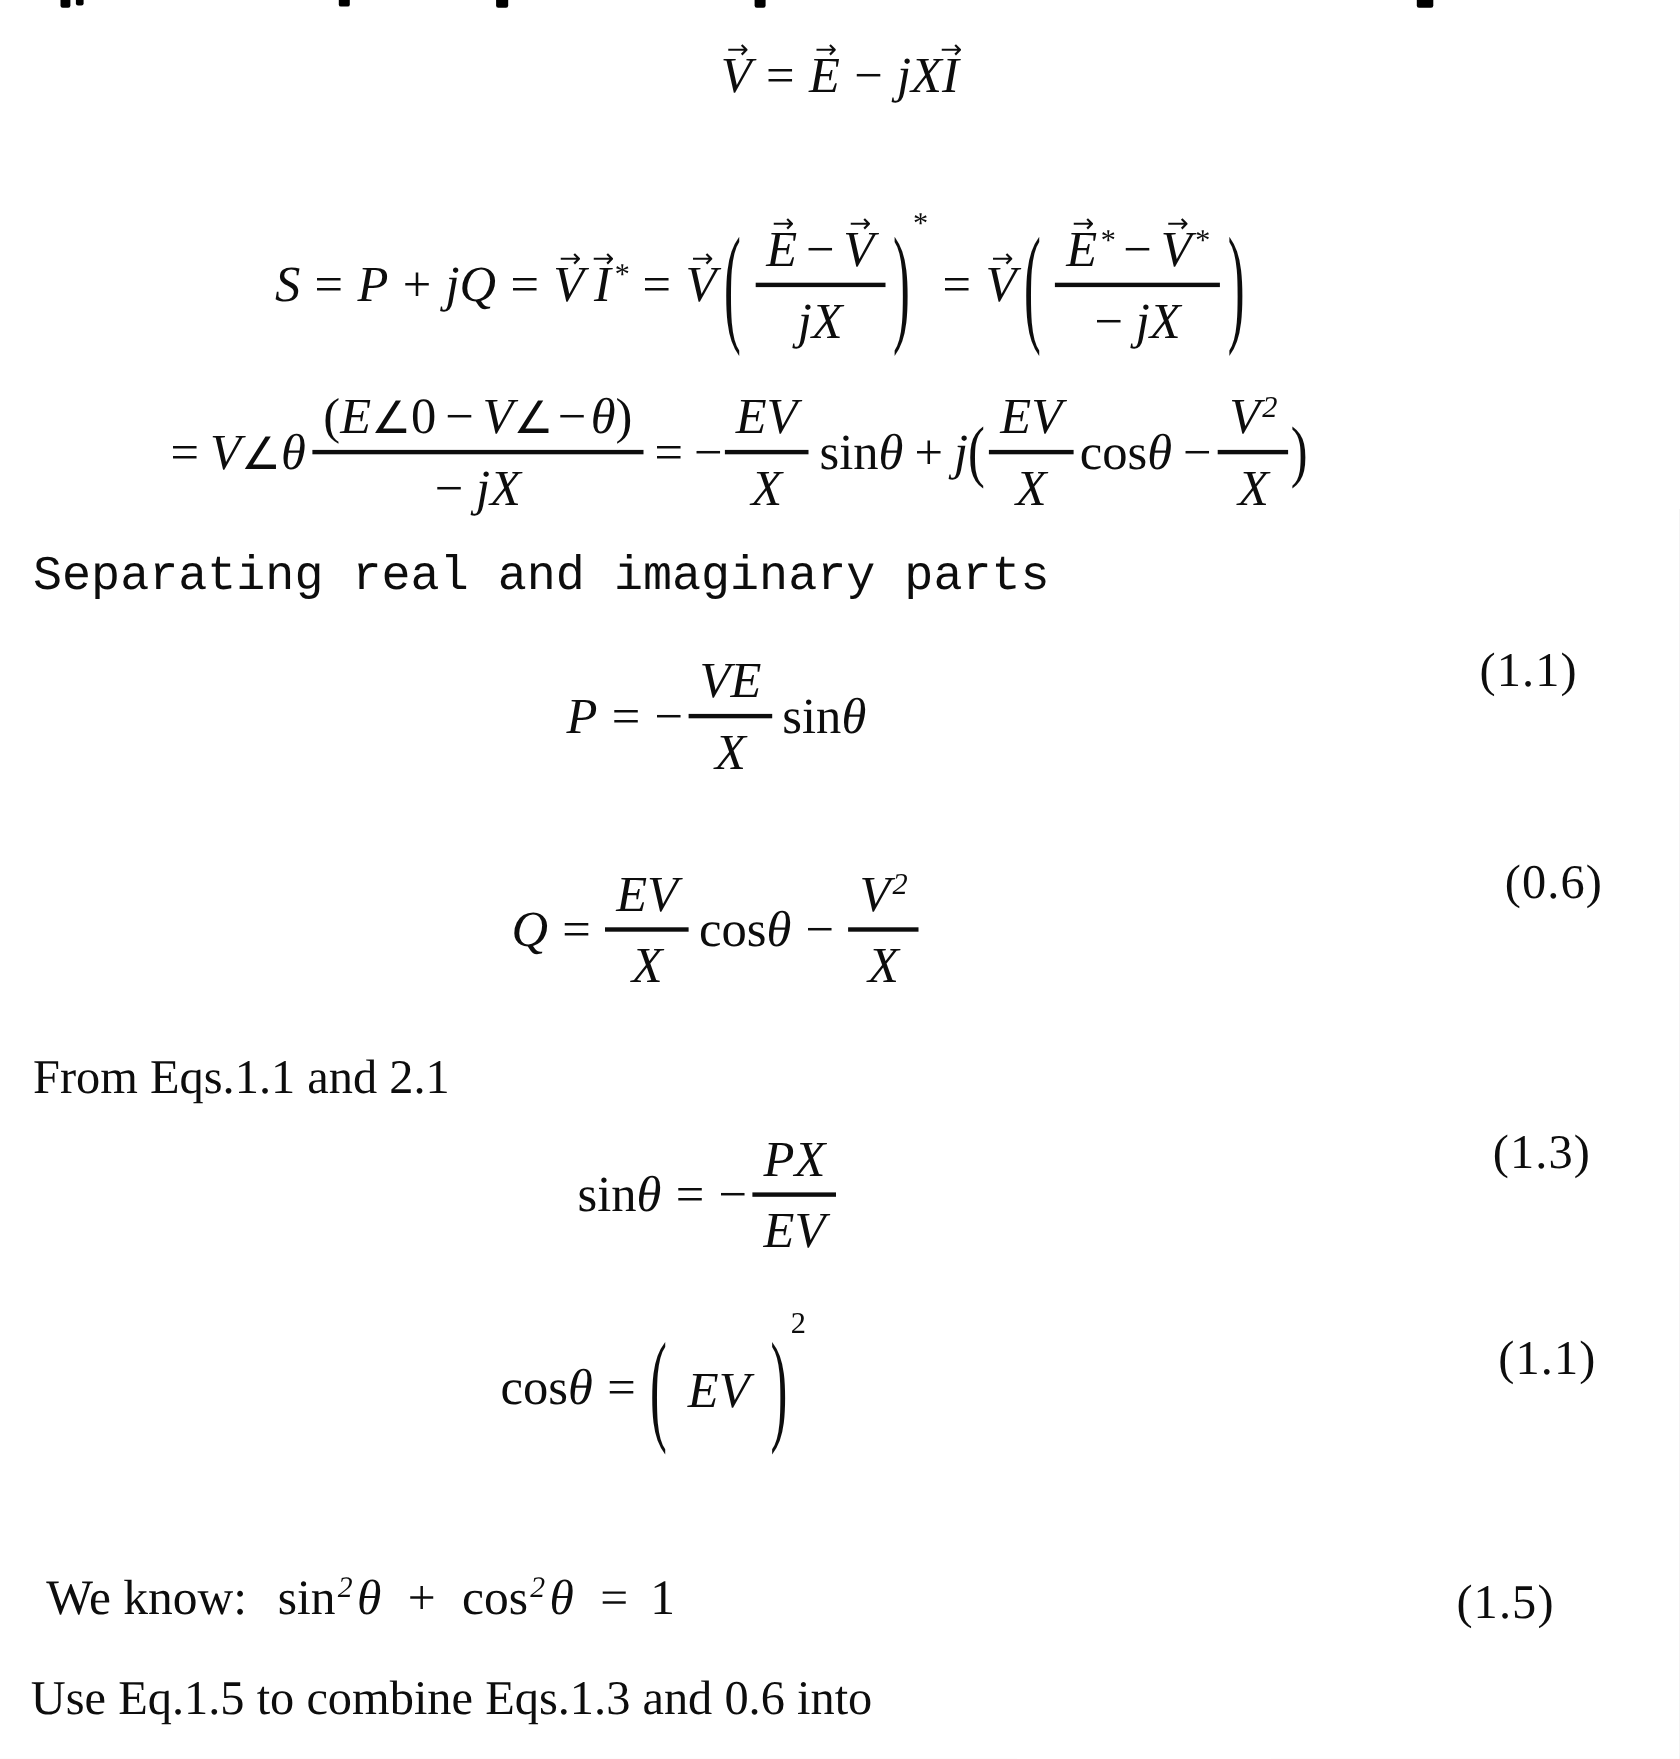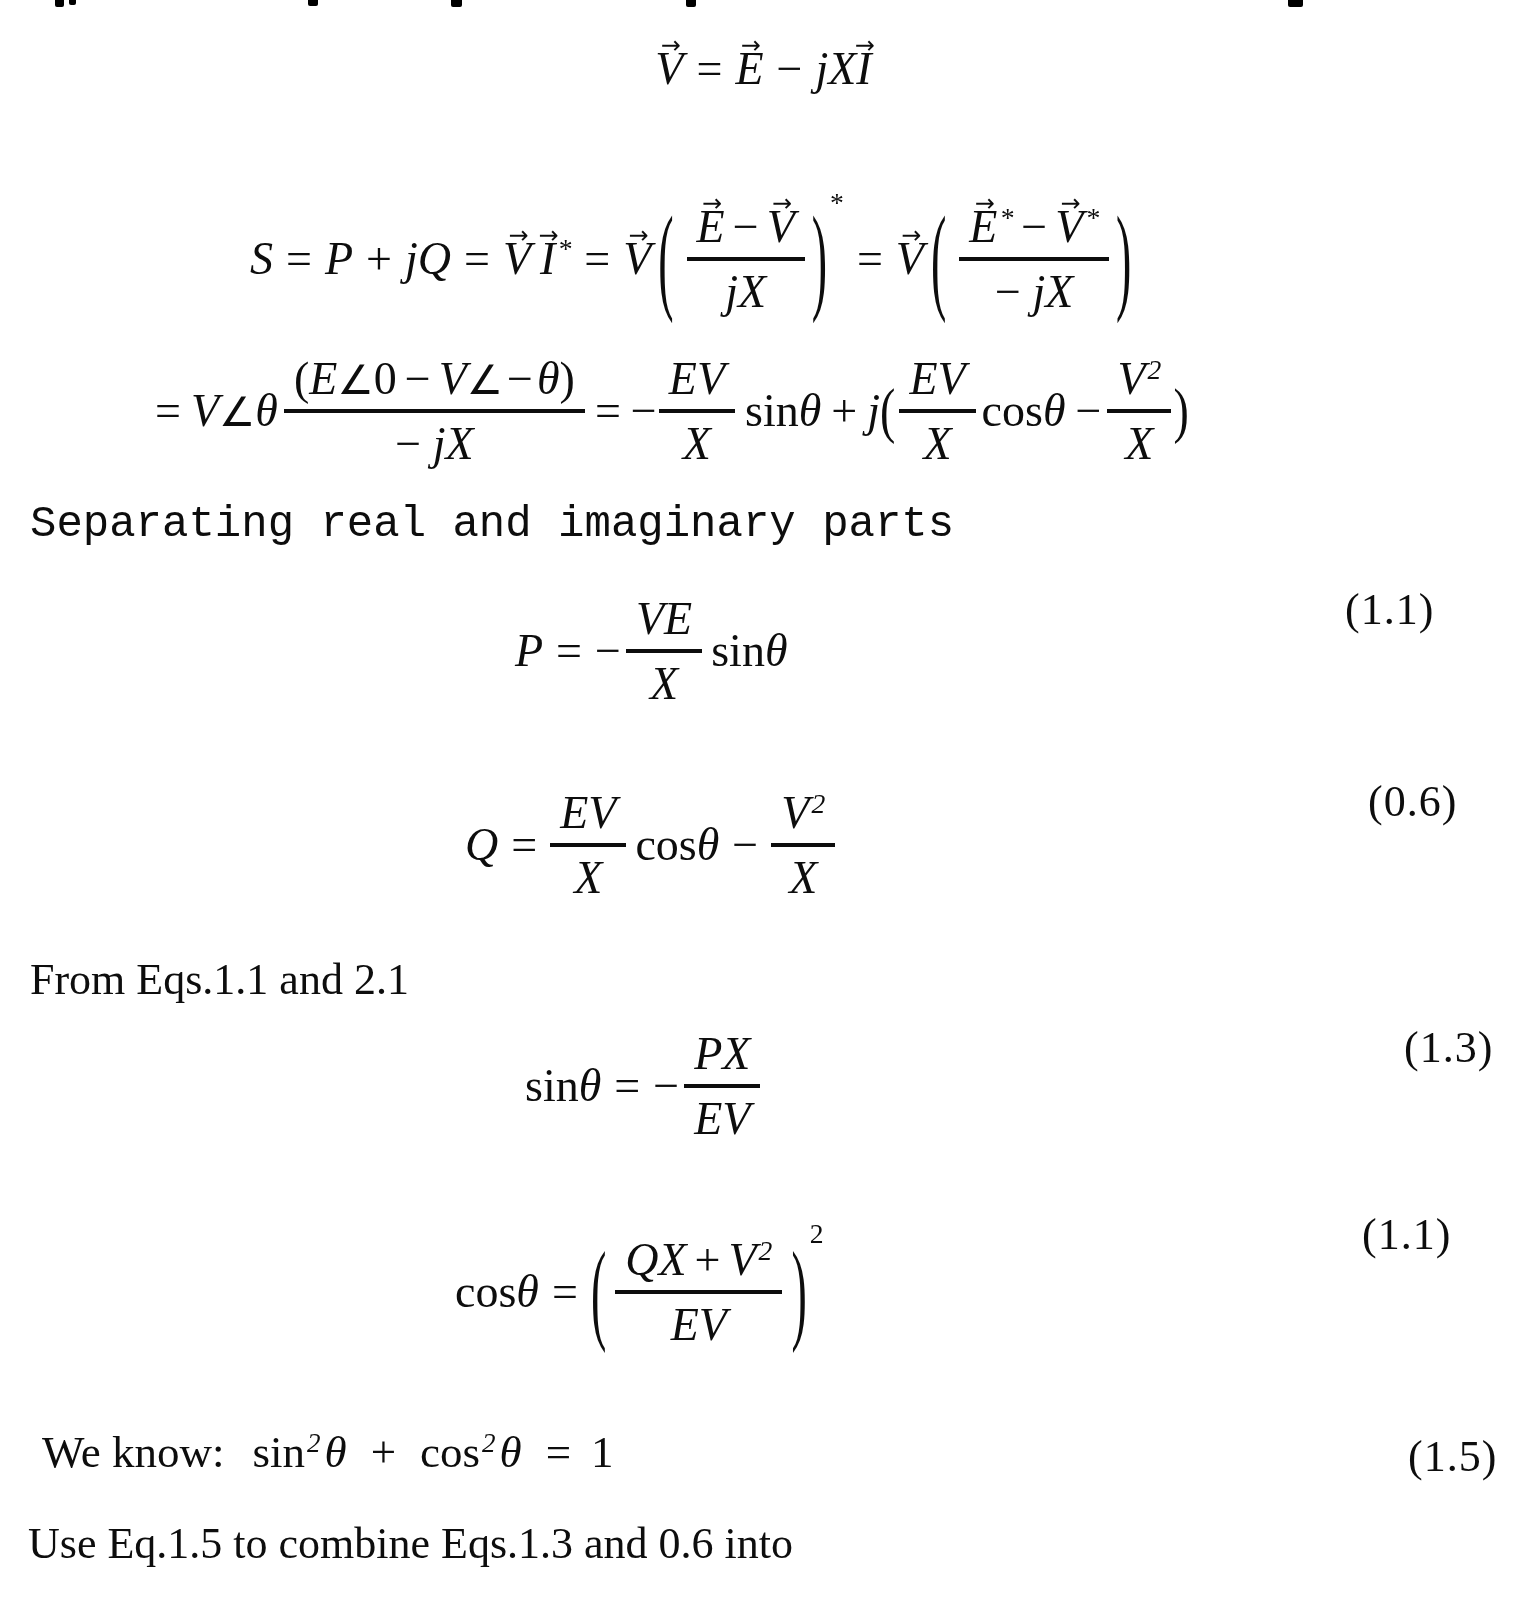--- a/index.html
+++ b/index.html
@@ -158,39 +158,38 @@
 
   <div class="eq" style="left:525px;top:1027px;">
     <span class="tok"><span class="rm">sin</span><span class="it">θ</span></span>
     <span class="rm">=</span>
     <span class="rm" style="margin-right:-8px;">−</span>
     <span class="frac">
       <span class="num"><span class="it">PX</span></span>
       <span class="den"><span class="it">EV</span></span>
     </span>
   </div>
-  <div class="eqlabel tight" style="left:1357px;top:1026px;margin-left:47px;">(1.3)</div>
+  <div class="eqlabel tight" style="left:1357px;top:1026px;">(1.3)</div>
 
   <div class="eq" style="left:455px;top:1233px;">
     <span class="tok"><span class="rm">cos</span><span class="it">θ</span></span>
     <span class="rm">=</span>
     <span class="bp2">(</span>
     <span class="frac" style="margin:0 -4px;">
-      <span class="num"><span class="it">QX</span><span class="rm op">+</span><span class="it">V</span><span class="sup">2</span></span>
       <span class="den"><span class="it">EV</span></span>
     </span>
     <span class="tok"><span class="bp2">)</span><span class="supTop raise64">2</span></span>
   </div>
   <div class="eqlabel tight" style="left:1362px;top:1213px;">(1.1)</div>
 
   <div class="eq" style="left:42px;top:1430px;font-size:45px;gap:24px;">
     <span class="rm" style="margin-right:4px;">We know:</span>
     <span class="tok"><span class="rm">sin</span><span class="sup">2</span><span class="it" style="margin-left:4px;">θ</span></span>
     <span class="rm">+</span>
     <span class="tok"><span class="rm">cos</span><span class="sup">2</span><span class="it" style="margin-left:4px;">θ</span></span>
     <span class="rm">=</span>
     <span class="rm" style="margin-left:-4px;">1</span>
   </div>
-  <div class="eqlabel tight" style="left:1408px;top:1435px;">(1.5)</div>
+  <div class="eqlabel tight" style="left:1324px;top:1435px;">(1.5)</div>
 
   <div class="body-text" style="left:28px;top:1516px;">Use Eq.1.5 to combine Eqs.1.3 and 0.6 into</div>
 
 </div>
 
 </body></html>

